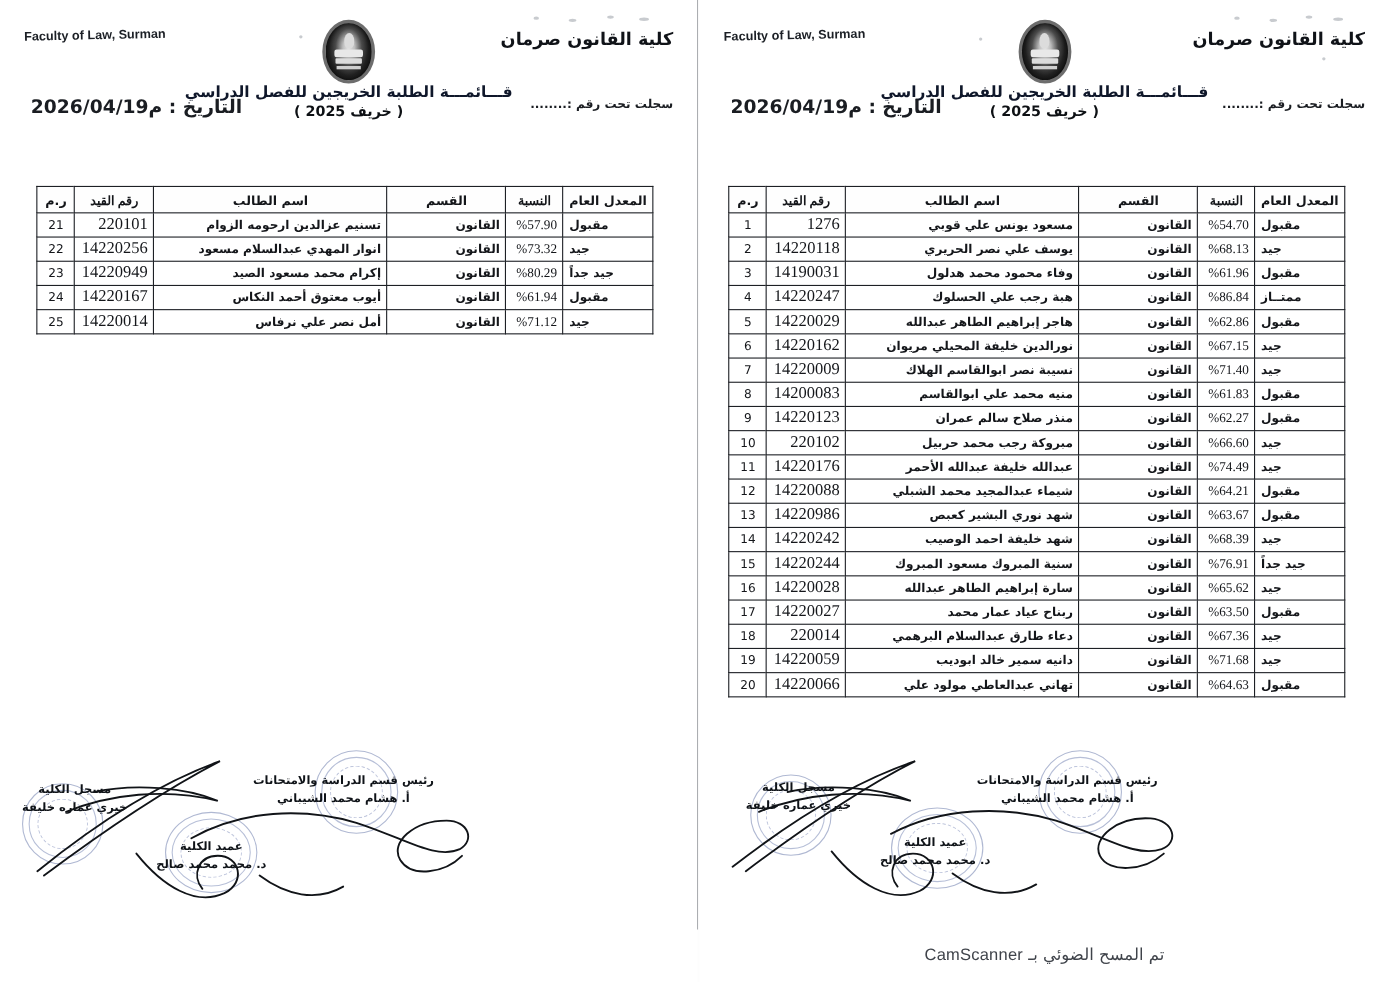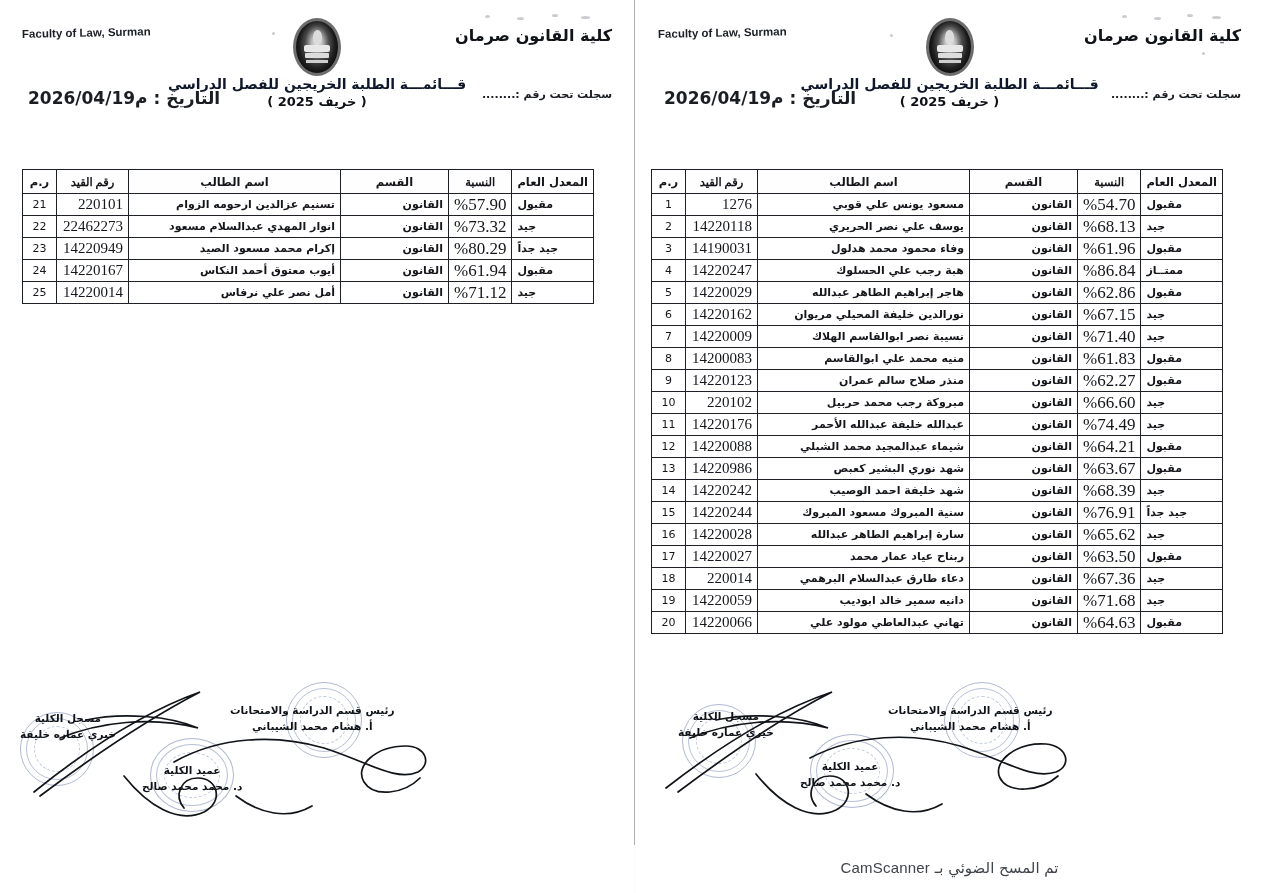--- a/index.html
+++ b/index.html
@@ -136,21 +136,21 @@
   }
   .grad-table th {
     font-weight: bold; text-align: center;
     font-size: 11.5px; height: 24px;
     background: #fefefe;
   }
   .c-rm     { width: 34px;  text-align: center; }
   .c-id     { width: 72px;  text-align: right; font-family: "Liberation Serif", serif; font-size: 15px; }
   .c-name   { width: 212px; text-align: right; font-weight: bold; padding-right: 8px; }
   .c-dept   { width: 108px; text-align: right; font-weight: bold; padding-right: 6px; }
-  .c-pct    { width: 52px;  text-align: right; font-family: "Liberation Serif", serif; font-size: 17px; }
+  .c-pct    { width: 52px;  text-align: right; font-family: "Liberation Serif", serif; font-size: 12px; }
   .c-grade  { width: 72px;  text-align: left; font-weight: bold; padding-left: 8px; }
 
   .pct-val { direction: ltr; unicode-bidi: bidi-override; }
 
   
   .sig-area { position: absolute; height: 160px; }
   .sig-item { position: absolute; text-align: center; line-height: 1.55; }
   .sig-role { font-size: 10.5px; font-weight: bold; color: #0f1318; white-space: nowrap; }
   .sig-name { font-size: 10.5px; font-weight: bold; color: #0f1318; white-space: nowrap; }
 
@@ -480,21 +480,21 @@
             <td class="c-dept">القانون</td>
             <td class="c-name">تسنيم عزالدين ارحومه الزوام</td>
             <td class="c-id">220101</td>
             <td class="c-rm">21</td>
           </tr>
           <tr>
             <td class="c-grade">جيد</td>
             <td class="c-pct"><span class="pct-val">%73.32</span></td>
             <td class="c-dept">القانون</td>
             <td class="c-name">انوار المهدي عبدالسلام مسعود</td>
-            <td class="c-id">22462273</td>
+            <td class="c-id">14220256</td>
             <td class="c-rm">22</td>
           </tr>
           <tr>
             <td class="c-grade">جيد جداً</td>
             <td class="c-pct"><span class="pct-val">%80.29</span></td>
             <td class="c-dept">القانون</td>
             <td class="c-name">إكرام محمد مسعود الصيد</td>
             <td class="c-id">14220949</td>
             <td class="c-rm">23</td>
           </tr>

